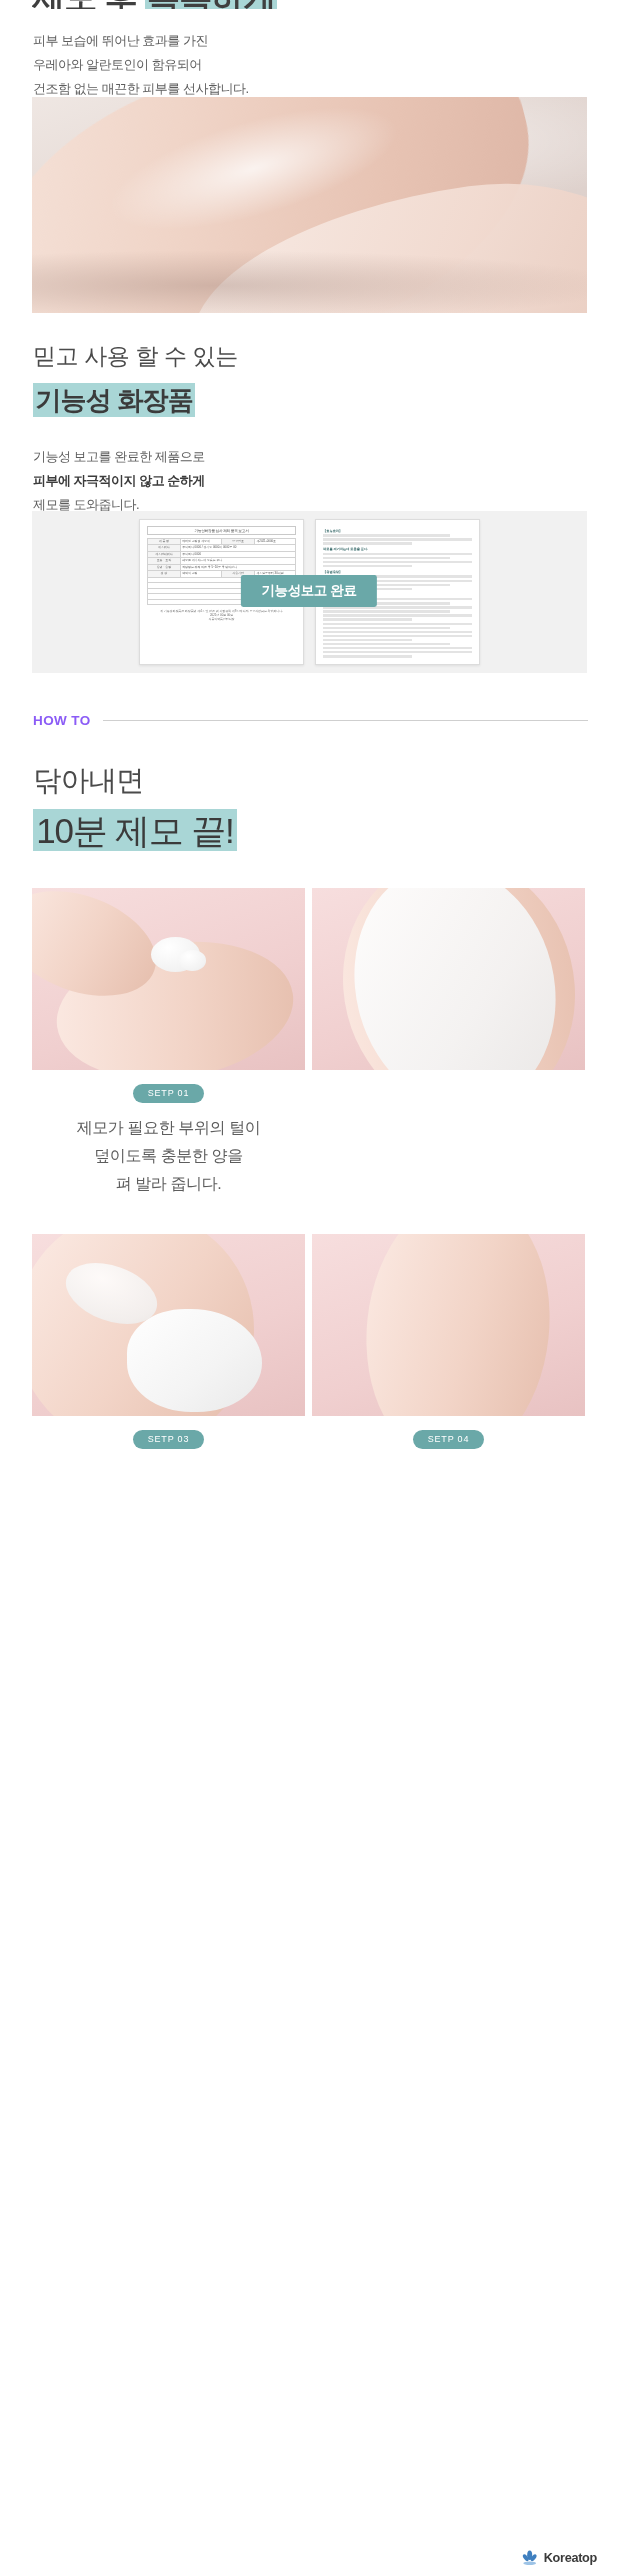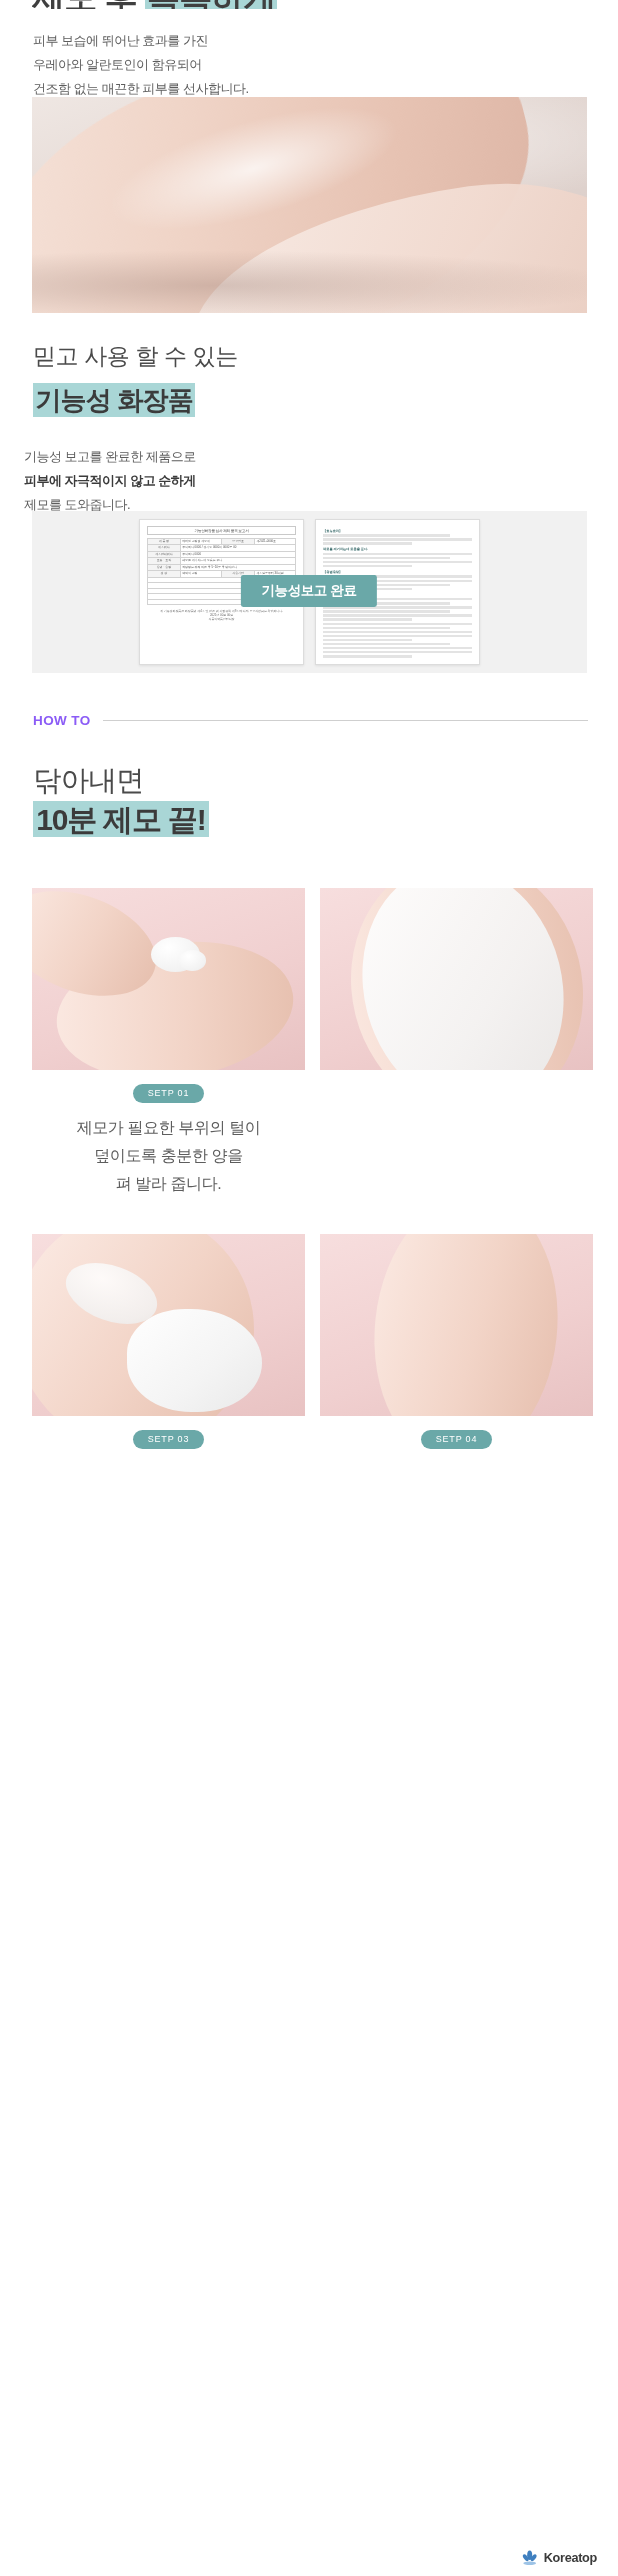--- a/index.html
+++ b/index.html
@@ -94,25 +94,25 @@
     margin-top: 11px;
     padding-left: 33px;
     font-size: 26px;
     font-weight: bold;
     color: #3b3b3b;
     letter-spacing: -0.8px;
   }
   .sec2 .h2 .hl { background: #a9d6d6; padding: 1.6px 2.4px; }
   .sec2 .desc {
     margin-top: 27px;
+    padding-left: 33px;
     font-size: 13px;
     line-height: 1.85;
     color: #5d5d5d;
     letter-spacing: -0.5px;
-    margin-left: 24px;
   }
   .sec2 .desc b { color: #3b3b3b; font-weight: bold; }
 
   
   .docs {
     position: absolute;
     top: 511px; left: 32px;
     width: 555px; height: 162px;
     background: #f1f1f1;
     display: flex;
@@ -197,32 +197,33 @@
   }
   .howto .rule { flex: 1; height: 0.8px; background: #cfcfcf; }
 
   .big-title {
     position: absolute;
     top: 757px; left: 33px;
   }
   .big-title .l1 { font-size: 28.5px; color: #4a4a4a; letter-spacing: -0.8px; }
   .big-title .l2 { font-size: 28.5px; color: #4a4a4a; letter-spacing: -0.8px; margin-top: 4.8px; }
   .big-title .l3 {
-    font-size: 30px; font-weight: bold; color: #3b3b3b; letter-spacing: -1.2px;
+    margin-top: 8px;
+    font-size: 35px; font-weight: normal; color: #3b3b3b; letter-spacing: -1.2px;
     display: inline-block;
   }
   .big-title .l3 .hl { background: #a9d6d6; padding: 1.6px 3.2px; }
 
   
   .steps {
     position: absolute;
     top: 888px; left: 32px;
     width: 555px;
   }
-  .step-row { display: flex; gap: 15px; }
+  .step-row { display: flex; gap: 7px; }
   .step-col { width: 273px; }
   .step-img {
     width: 273px; height: 182px;
     position: relative;
     overflow: hidden;
     background: #f0d8d8;
   }
   .step-cap {
     text-align: center;
     padding-top: 14.3px;

